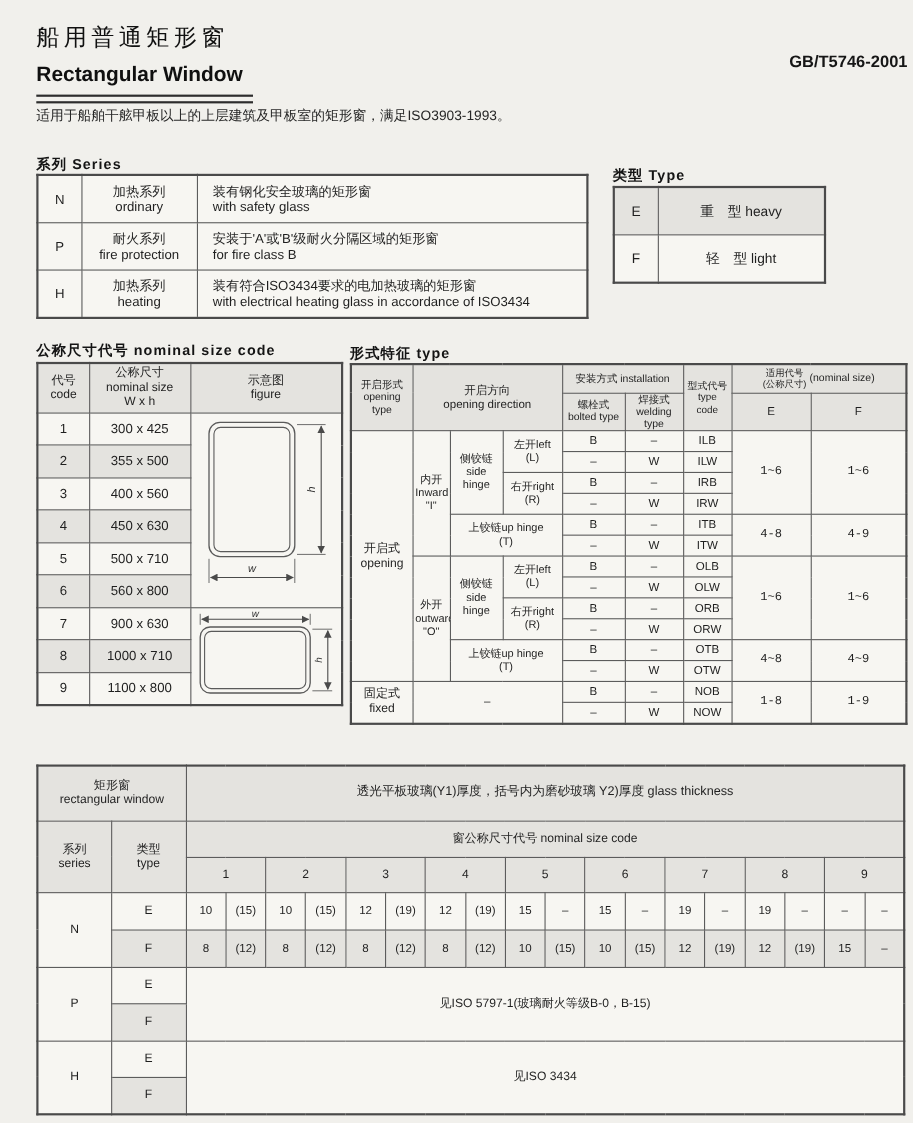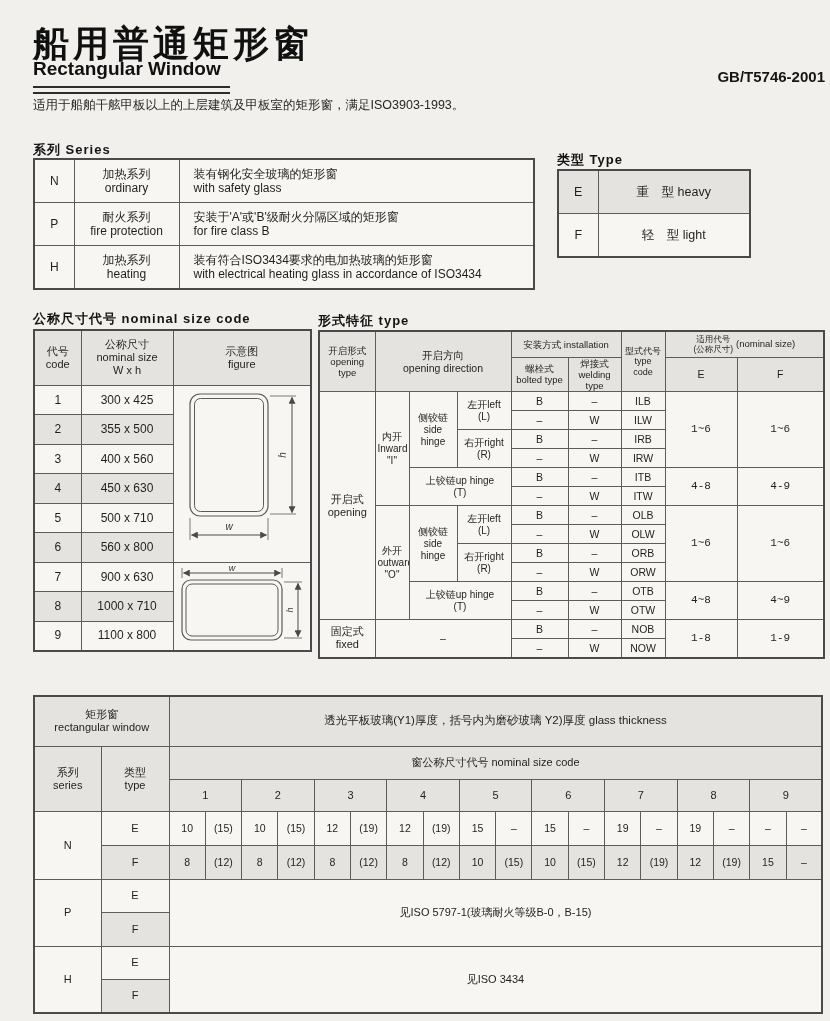--- a/index.html
+++ b/index.html
@@ -8,21 +8,21 @@
         font-family:"Liberation Sans","DejaVu Sans",sans-serif;color:#1f1f1f;overflow:hidden;}
   .abs{position:absolute;}
   .pre{white-space:pre-line;}
   .cap{font-size:13px;font-weight:bold;color:#141414;letter-spacing:1px;}
   table{border-collapse:collapse;table-layout:fixed;border:2px solid #4a4a4a;background:#f7f6f2;}
   td,th{border:1px solid #5c5c5c;text-align:center;vertical-align:middle;padding:0 2px;
         font-weight:normal;line-height:1.18;overflow:hidden;}
   .sh{background:#e4e3df;}
   .left{text-align:left;padding:0 14px;}
   
-  #title-zh{font-size:36px;font-weight:bold;letter-spacing:4px;color:#101010;}
+  #title-zh{font-size:21px;font-weight:normal;letter-spacing:4px;color:#101010;}
   #title-en{font-size:19px;font-weight:bold;color:#101010;}
   #title-underline{width:197px;height:4px;border-top:2px solid #2d2d2d;border-bottom:2px solid #2d2d2d;}
   #standard-code{font-size:15px;font-weight:bold;color:#161616;}
   .intro{font-size:12.5px;color:#262626;}
   
   #series-table{width:500px;font-size:12px;}
   #series-table td{height:42px;}
   
   #type-table{width:192px;font-size:12.5px;}
   #type-table td{height:42px;}
@@ -41,21 +41,21 @@
   svg text{font-family:"Liberation Sans","DejaVu Sans",sans-serif;}
 </style>
 </head>
 <body>
 
 <div id="page">
 
   <div id="title-zh" class="abs" style="left:33px;top:20px;">船用普通矩形窗</div>
   <div id="title-en" class="abs" style="left:33px;top:58px;">Rectangular Window</div>
   <div id="title-underline" class="abs" style="left:33px;top:86px;"></div>
-  <div id="standard-code" class="abs" style="right:5px;top:68px;">GB/T5746-2001</div>
+  <div id="standard-code" class="abs" style="right:5px;top:48px;">GB/T5746-2001</div>
   <div class="abs intro" style="left:33px;top:97px;">适用于船舶干舷甲板以上的上层建筑及甲板室的矩形窗，满足ISO3903-1993。</div>
 
   <div class="abs cap" style="left:33px;top:141px;">系列  Series</div>
   <table id="series-table" class="abs" style="left:33px;top:158px;">
     <colgroup>
         <col style="width:40px">
         <col style="width:105px">
         <col style="width:355px">
       </colgroup>
     <tbody>
@@ -102,21 +102,21 @@
     </table>
 
   <div class="abs cap" style="left:33px;top:310px;">公称尺寸代号 nominal size code</div>
   <table id="size-table" class="abs" style="left:33px;top:329px;">
     <colgroup>
         <col style="width:47px">
         <col style="width:92px">
         <col style="width:138px">
       </colgroup>
     <tbody>
-        <tr style="height:55px">
+        <tr style="height:45px">
       <td class="pre sh hd">代号
 code</td>
       <td class="pre sh hd">公称尺寸
 nominal size
 W x h</td>
       <td class="pre sh hd">示意图
 figure</td>
     </tr>
     <tr style="height:29.5px">
       <td>1</td>

